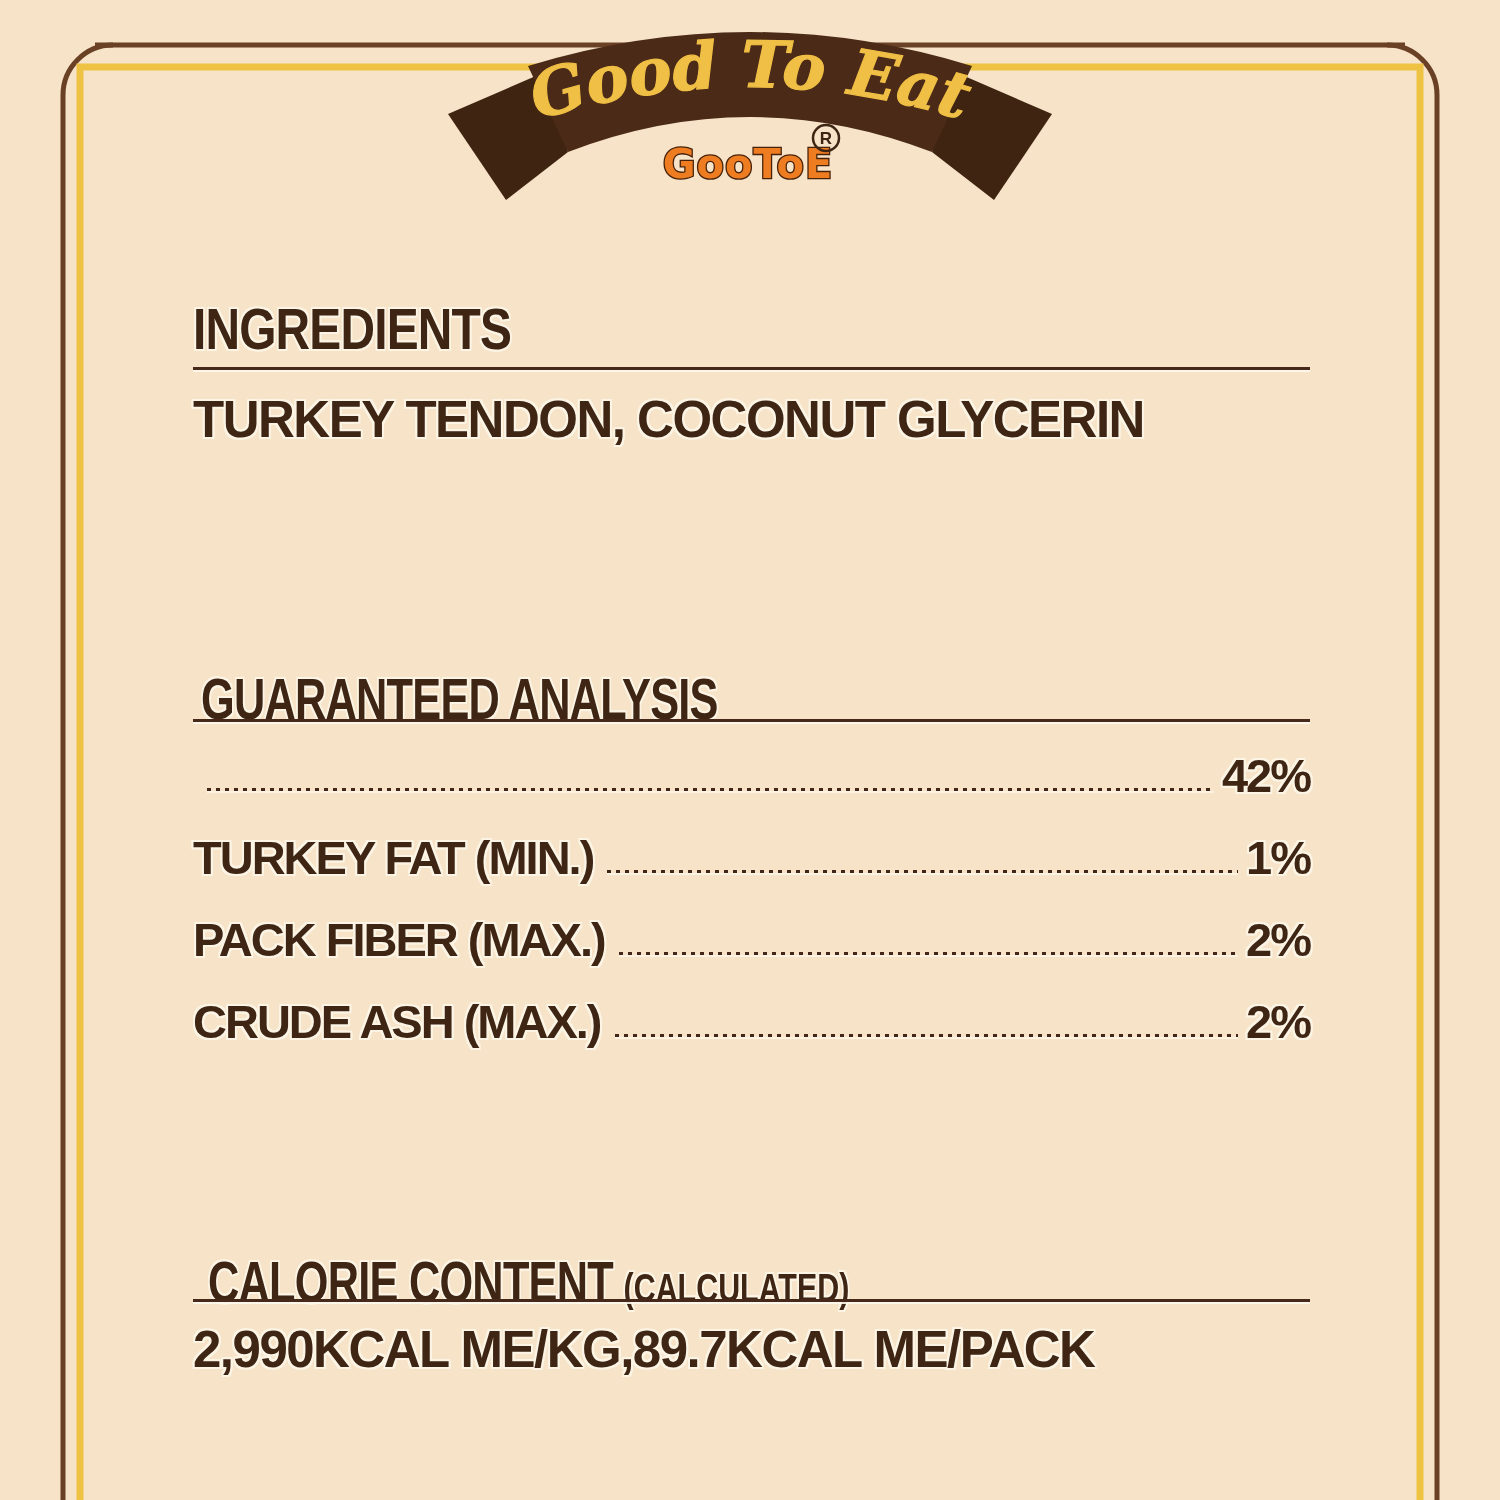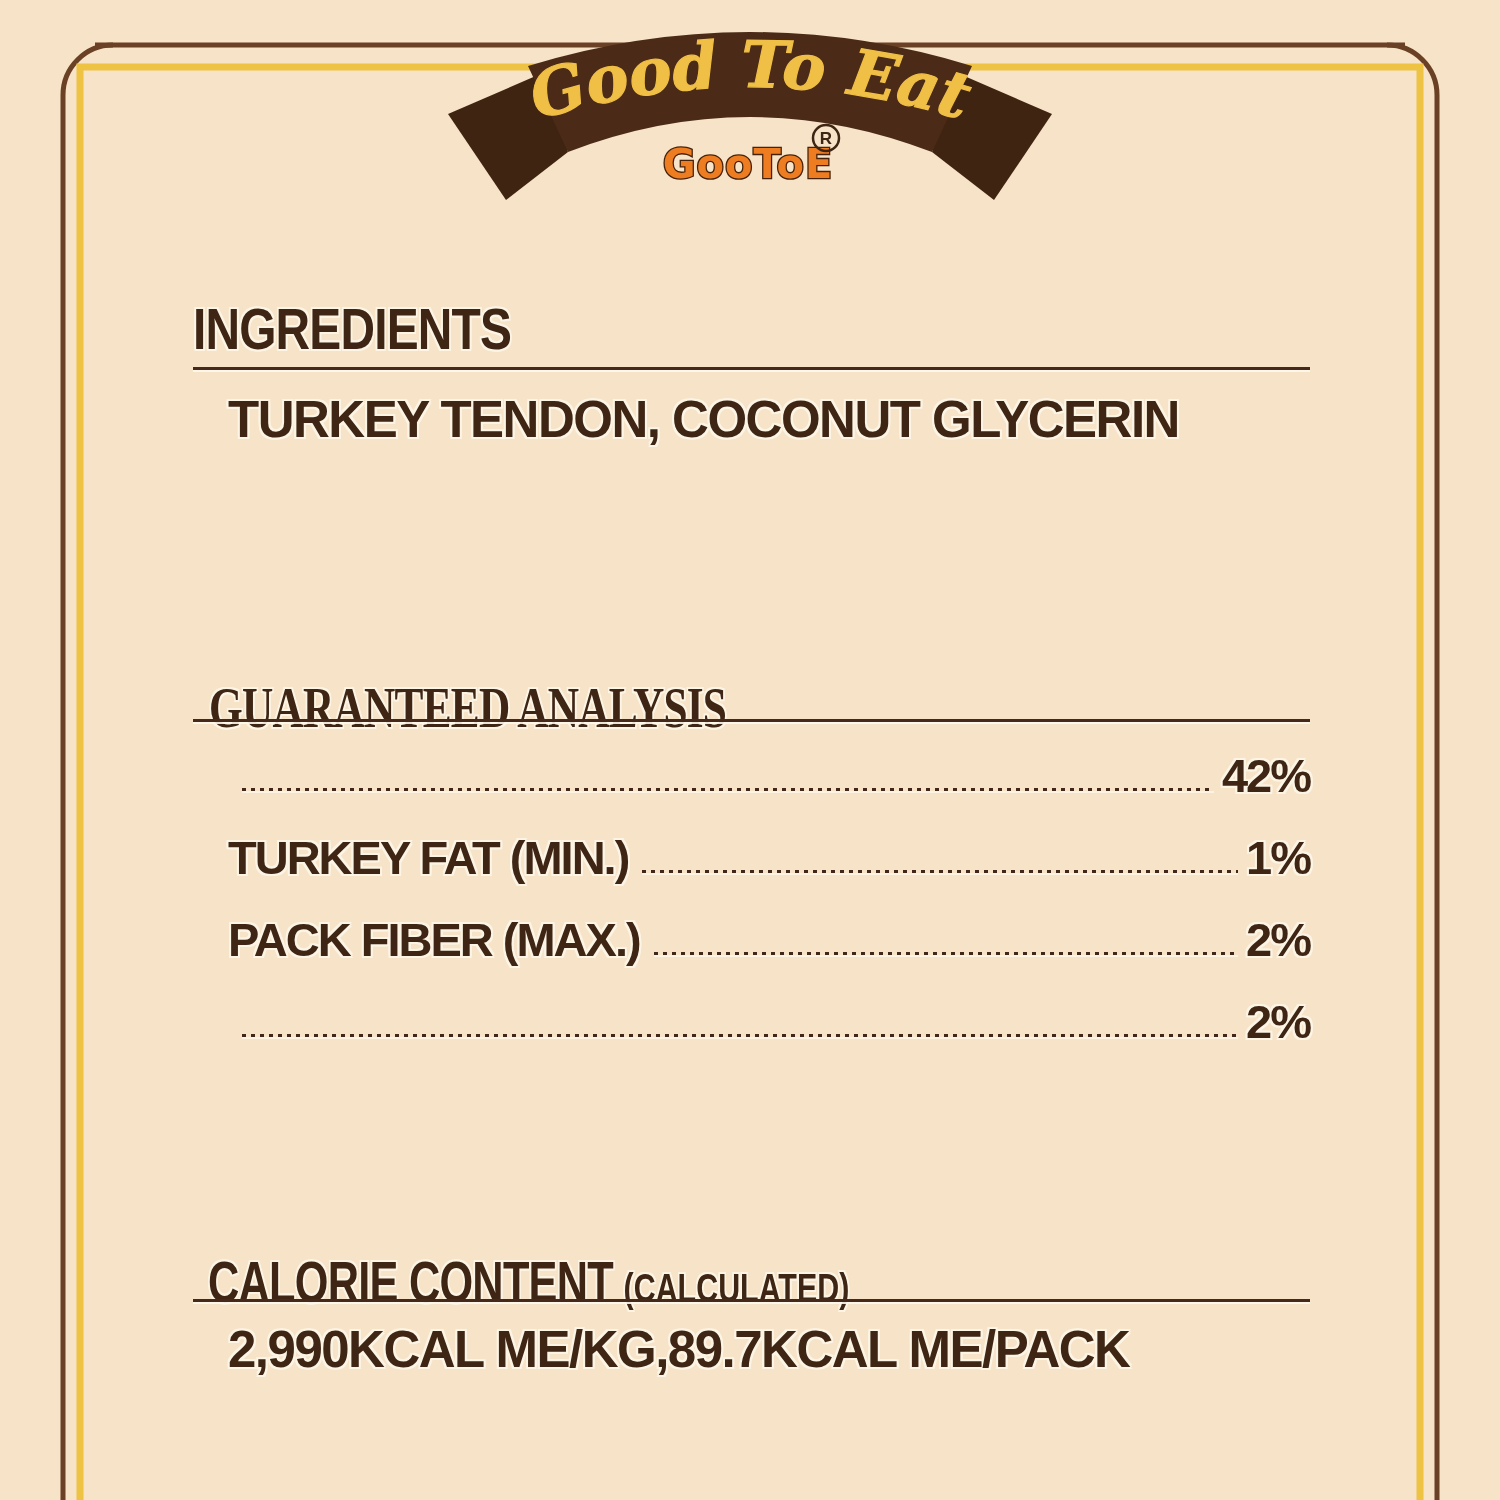--- a/index.html
+++ b/index.html
@@ -23,21 +23,20 @@
 
   .halo{
     color:#3e2514;
     text-shadow:
       2px 0 0 #fcf4e4, -2px 0 0 #fcf4e4,
       0 2px 0 #fcf4e4, 0 -2px 0 #fcf4e4,
       2px 2px 0 #fcf4e4, -2px -2px 0 #fcf4e4,
       2px -2px 0 #fcf4e4, -2px 2px 0 #fcf4e4;
     font-weight:bold;
     white-space:nowrap;
-    margin-left:35px;
   }
   .heading{position:absolute;left:0;font-size:57px;line-height:1;letter-spacing:-1px;}
   .cond{display:inline-block;transform:scaleX(0.84);transform-origin:0 50%;}
   .cond-narrow{display:inline-block;transform:scaleX(0.76);transform-origin:0 50%;}
   .heading-note{font-size:40px;margin-left:14px;letter-spacing:0;}
 
   .rule{
     position:absolute;left:0;width:1117px;height:3px;
     background:#46291a;
     box-shadow:0 2px 0 rgba(253,248,236,.9);
@@ -96,39 +95,40 @@
       <text x="386" y="116" text-anchor="middle" font-size="17" font-weight="bold" font-family="'Liberation Sans', sans-serif" fill="#3e2514">R</text>
     </g>
   </svg>
 
   <div id="content">
 
     <h2 id="ing-heading" class="heading halo" style="margin:0;"><span class="cond">INGREDIENTS</span></h2>
     <div id="ing-rule" class="rule"></div>
     <div id="ing-text" class="body-line halo">TURKEY TENDON, COCONUT GLYCERIN</div>
 
-    <h2 id="ga-heading" class="heading halo" style="margin:16px;font-family:Liberation Serif, serif;"><span class="cond-narrow">GUARANTEED ANALYSIS</span></h2>
+    <h2 id="ga-heading" class="heading halo" style="margin:8px;"><span class="cond-narrow">GUARANTEED ANALYSIS</span></h2>
     <div id="ga-rule" class="rule"></div>
 
     <div id="analysis-rows">
       <div class="a-row halo">
         <span class="leader"></span>
         <span class="row-value">42%</span>
       </div>
       <div class="a-row halo">
         <span class="row-label">TURKEY FAT (MIN.)</span>
         <span class="leader"></span>
         <span class="row-value">1%</span>
       </div>
       <div class="a-row halo">
         <span class="row-label">PACK FIBER (MAX.)</span>
         <span class="leader"></span>
         <span class="row-value">2%</span>
       </div>
       <div class="a-row halo">
+        <span class="row-label">CRUDE ASH (MAX.)</span>
         <span class="leader"></span>
         <span class="row-value">2%</span>
       </div>
     </div>
 
     <h2 id="cal-heading" class="heading halo" style="margin:15px;"><span class="cond-narrow"><span>CALORIE CONTENT</span><span class="heading-note">(CALCULATED)</span></span></h2>
     <div id="cal-rule" class="rule"></div>
     <div id="cal-text" class="body-line halo">2,990KCAL ME/KG,89.7KCAL ME/PACK</div>
 
   </div>

